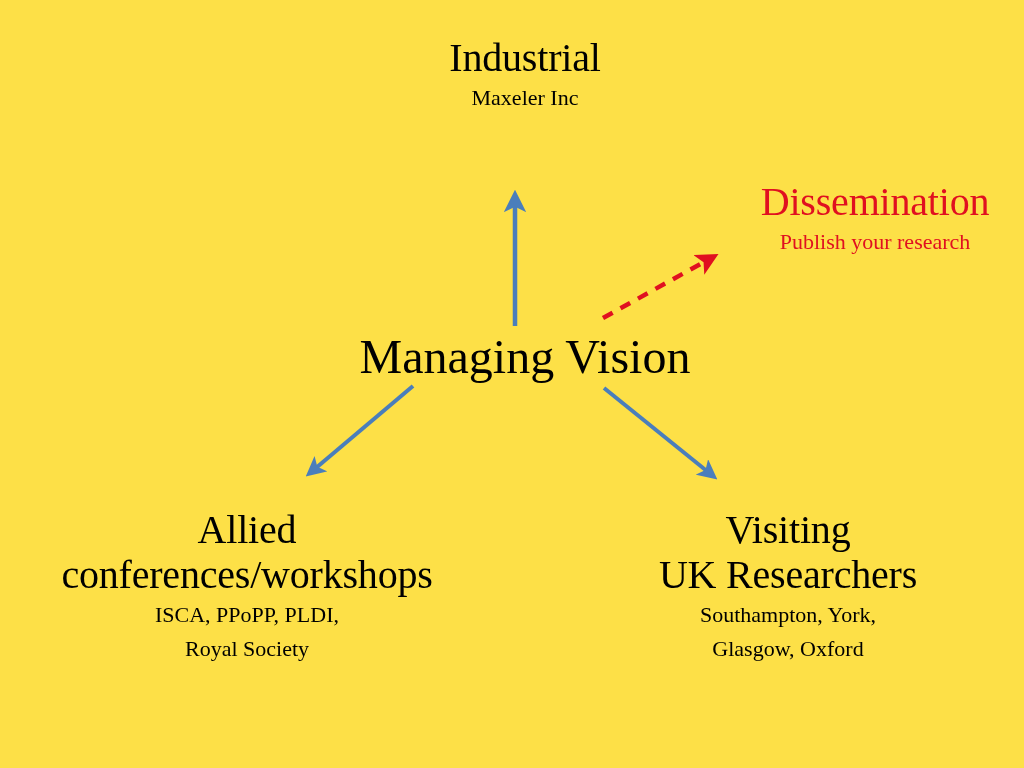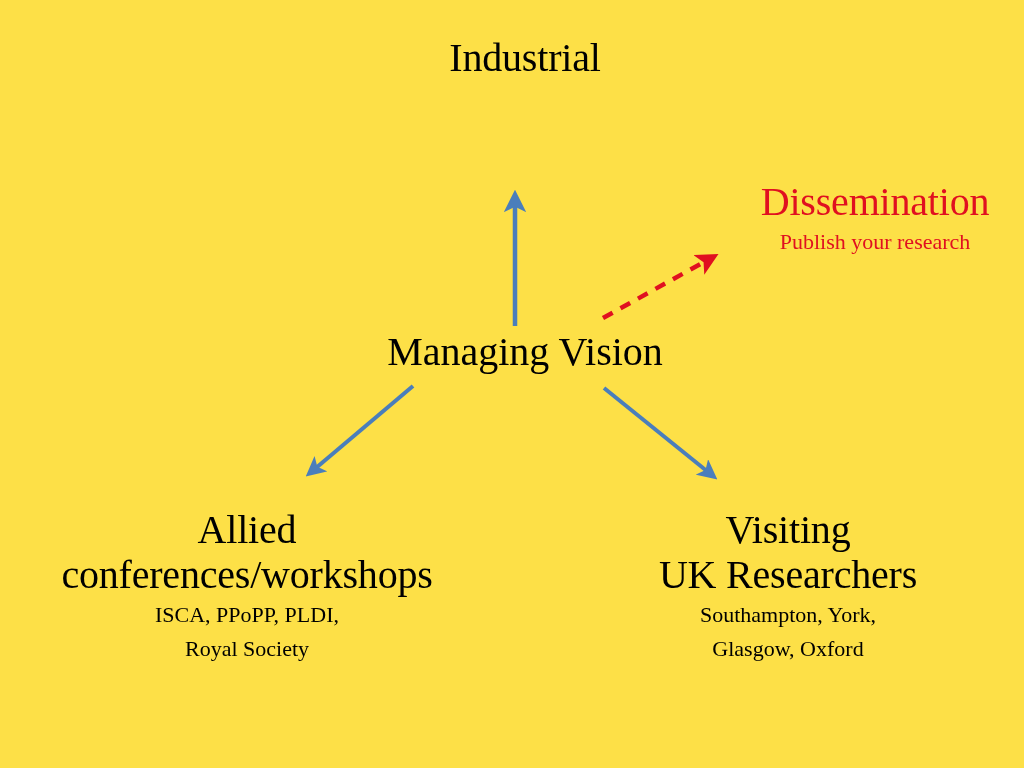--- a/index.html
+++ b/index.html
@@ -33,21 +33,21 @@
   .subtitle {
     font-size: 22px;
     font-weight: 400;
     line-height: 1.55;
     color: #000000;
   }
   .subtitle-red {
     color: #e01020;
   }
   .center-label {
-    font-size: 40px;
+    font-size: 48px;
     font-weight: 400;
     color: #000000;
   }
 
   
   #node-industrial      { left: 275px; top: 36px;  width: 500px; }
   #node-dissemination   { left: 625px; top: 180px; width: 500px; }
   #node-managing        { left: 275px; top: 330px; width: 500px; }
   #node-allied          { left: -3px;  top: 508px; width: 500px; }
   #node-visiting        { left: 538px; top: 508px; width: 500px; }
@@ -80,20 +80,21 @@
 
     <line x1="603" y1="318" x2="713" y2="257" stroke="#e01020" stroke-width="4.5" stroke-dasharray="11 9" marker-end="url(#head-red)"></line>
 
     <line x1="413" y1="386" x2="310" y2="473" stroke="#4a7ebb" stroke-width="4" marker-end="url(#head-blue)"></line>
 
     <line x1="604" y1="388" x2="713" y2="476" stroke="#4a7ebb" stroke-width="4" marker-end="url(#head-blue)"></line>
   </svg>
 
   <div class="node" id="node-industrial">
     <div class="title">Industrial</div>
+    <div class="subtitle">Maxeler Inc</div>
   </div>
 
   <div class="node" id="node-dissemination">
     <div class="title title-red">Dissemination</div>
     <div class="subtitle subtitle-red">Publish your research</div>
   </div>
 
   <div class="node" id="node-managing">
     <div class="center-label">Managing Vision</div>
   </div>

